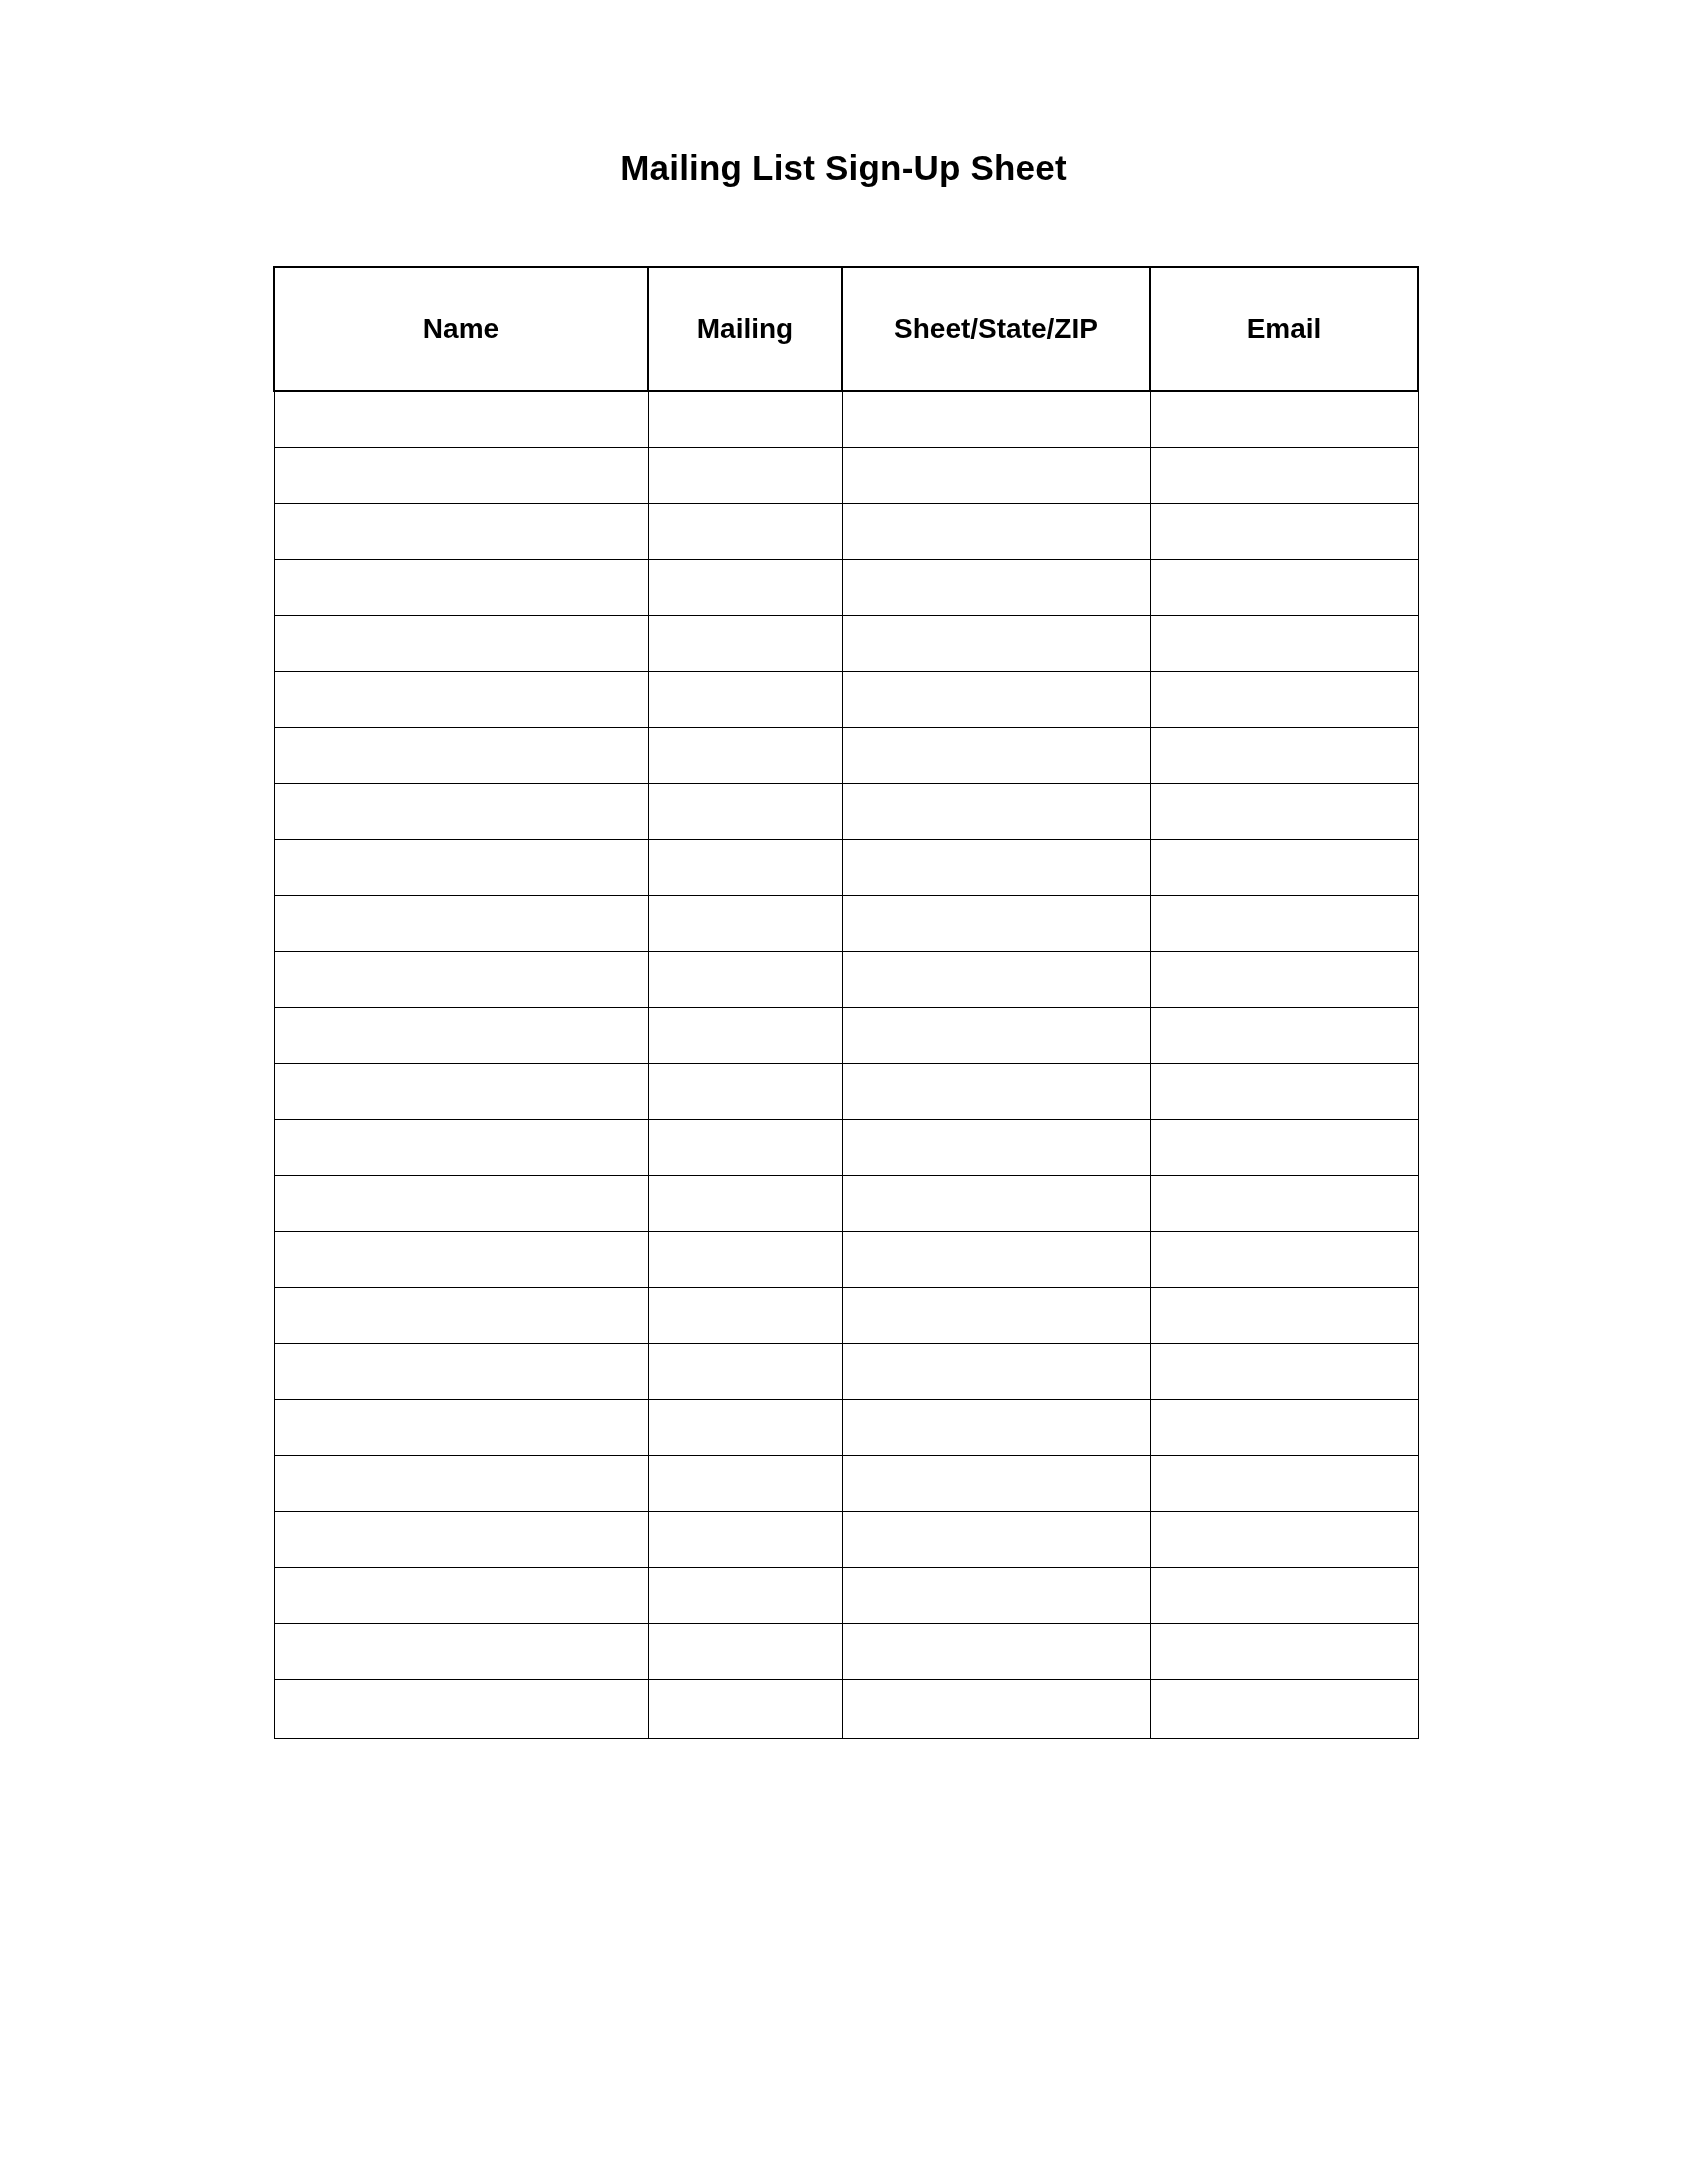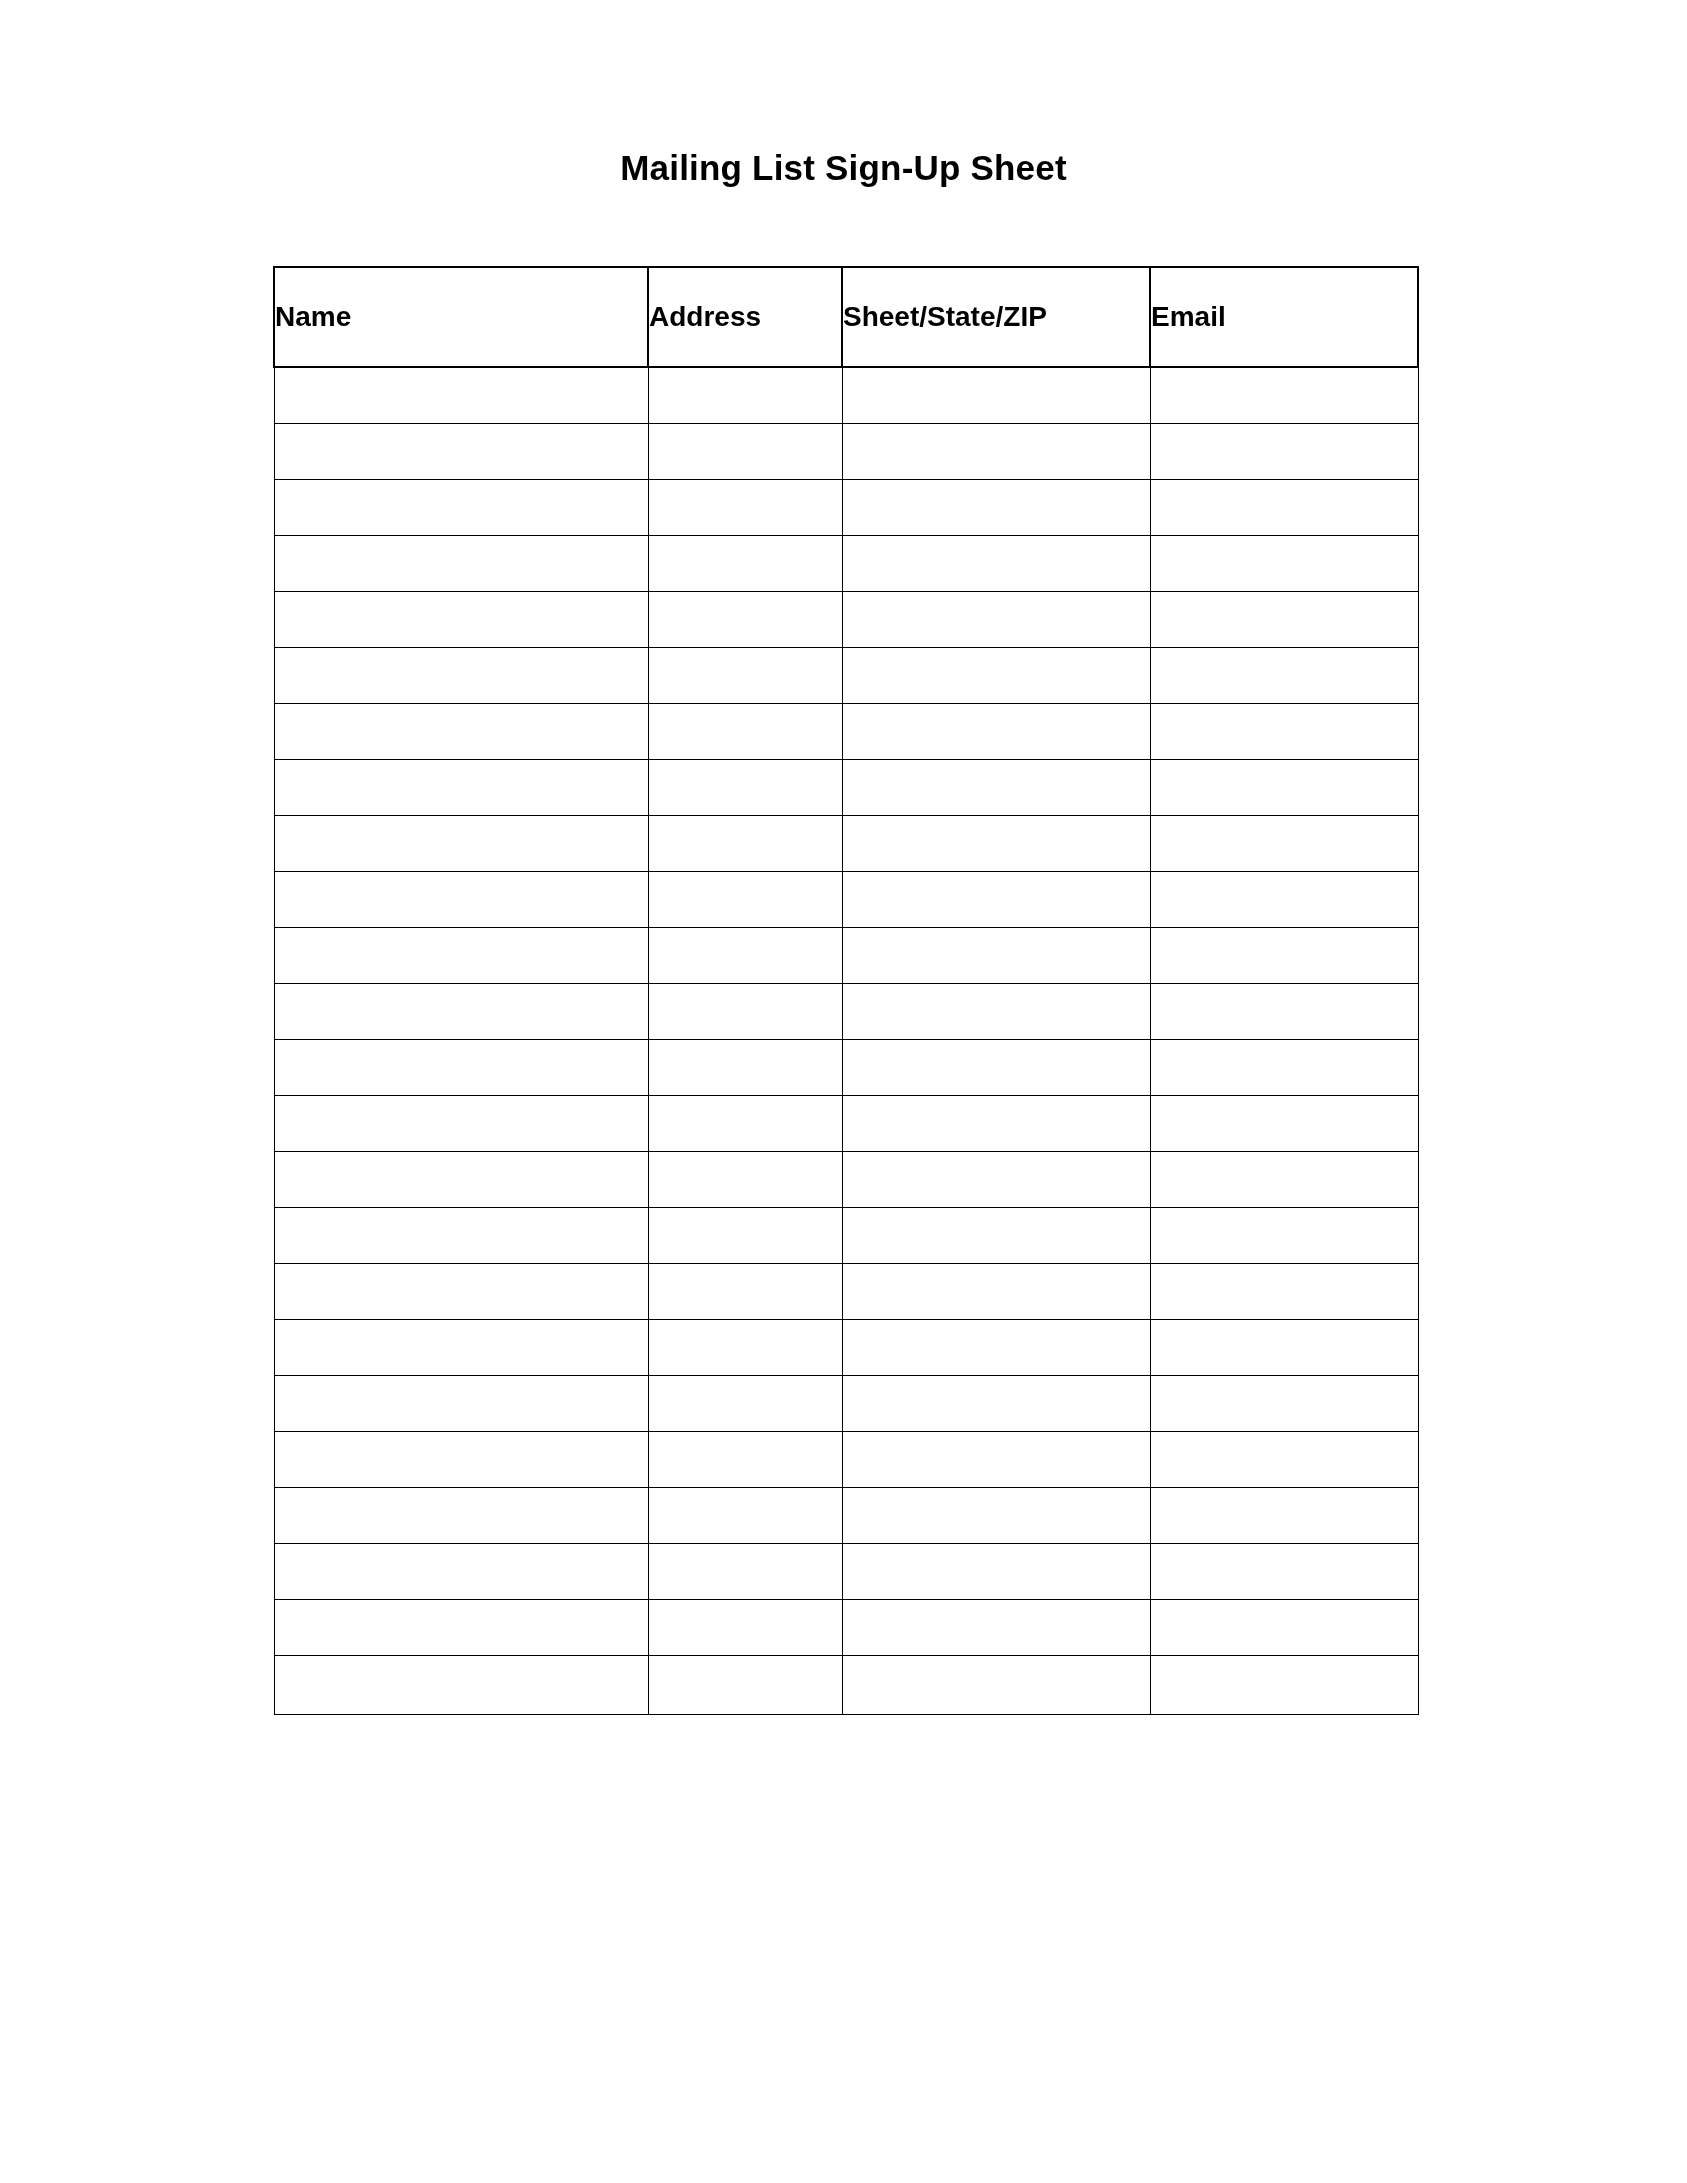--- a/index.html
+++ b/index.html
@@ -45,24 +45,24 @@
   .sheet-table col.c-name    { width: 374px; }
   .sheet-table col.c-address { width: 194px; }
   .sheet-table col.c-city    { width: 308px; }
   .sheet-table col.c-email   { width: 268px; }
 
   .sheet-table th {
     border: 2.6px solid #000000;
     height: 98px;
     font-size: 28px;
     font-weight: bold;
-    text-align: left;
+    text-align: center;
     vertical-align: middle;
     background: #ffffff;
-    padding: 0;
+    padding: 12px;
   }
   .sheet-table td {
     border: 1.7px solid #000000;
     height: 55px;
     padding: 0;
     background: #ffffff;
   }
   .sheet-table tbody tr:last-child td {
     height: 58px;
   }
@@ -77,21 +77,21 @@
   <table class="sheet-table">
     <colgroup>
       <col class="c-name">
       <col class="c-address">
       <col class="c-city">
       <col class="c-email">
     </colgroup>
     <thead>
       <tr>
         <th>Name</th>
-        <th>Address</th>
+        <th>Mailing</th>
         <th>Sheet/State/ZIP</th>
         <th>Email</th>
       </tr>
     </thead>
     <tbody id="table-body">
         <tr>
           <td></td>
           <td></td>
           <td></td>
           <td></td>

